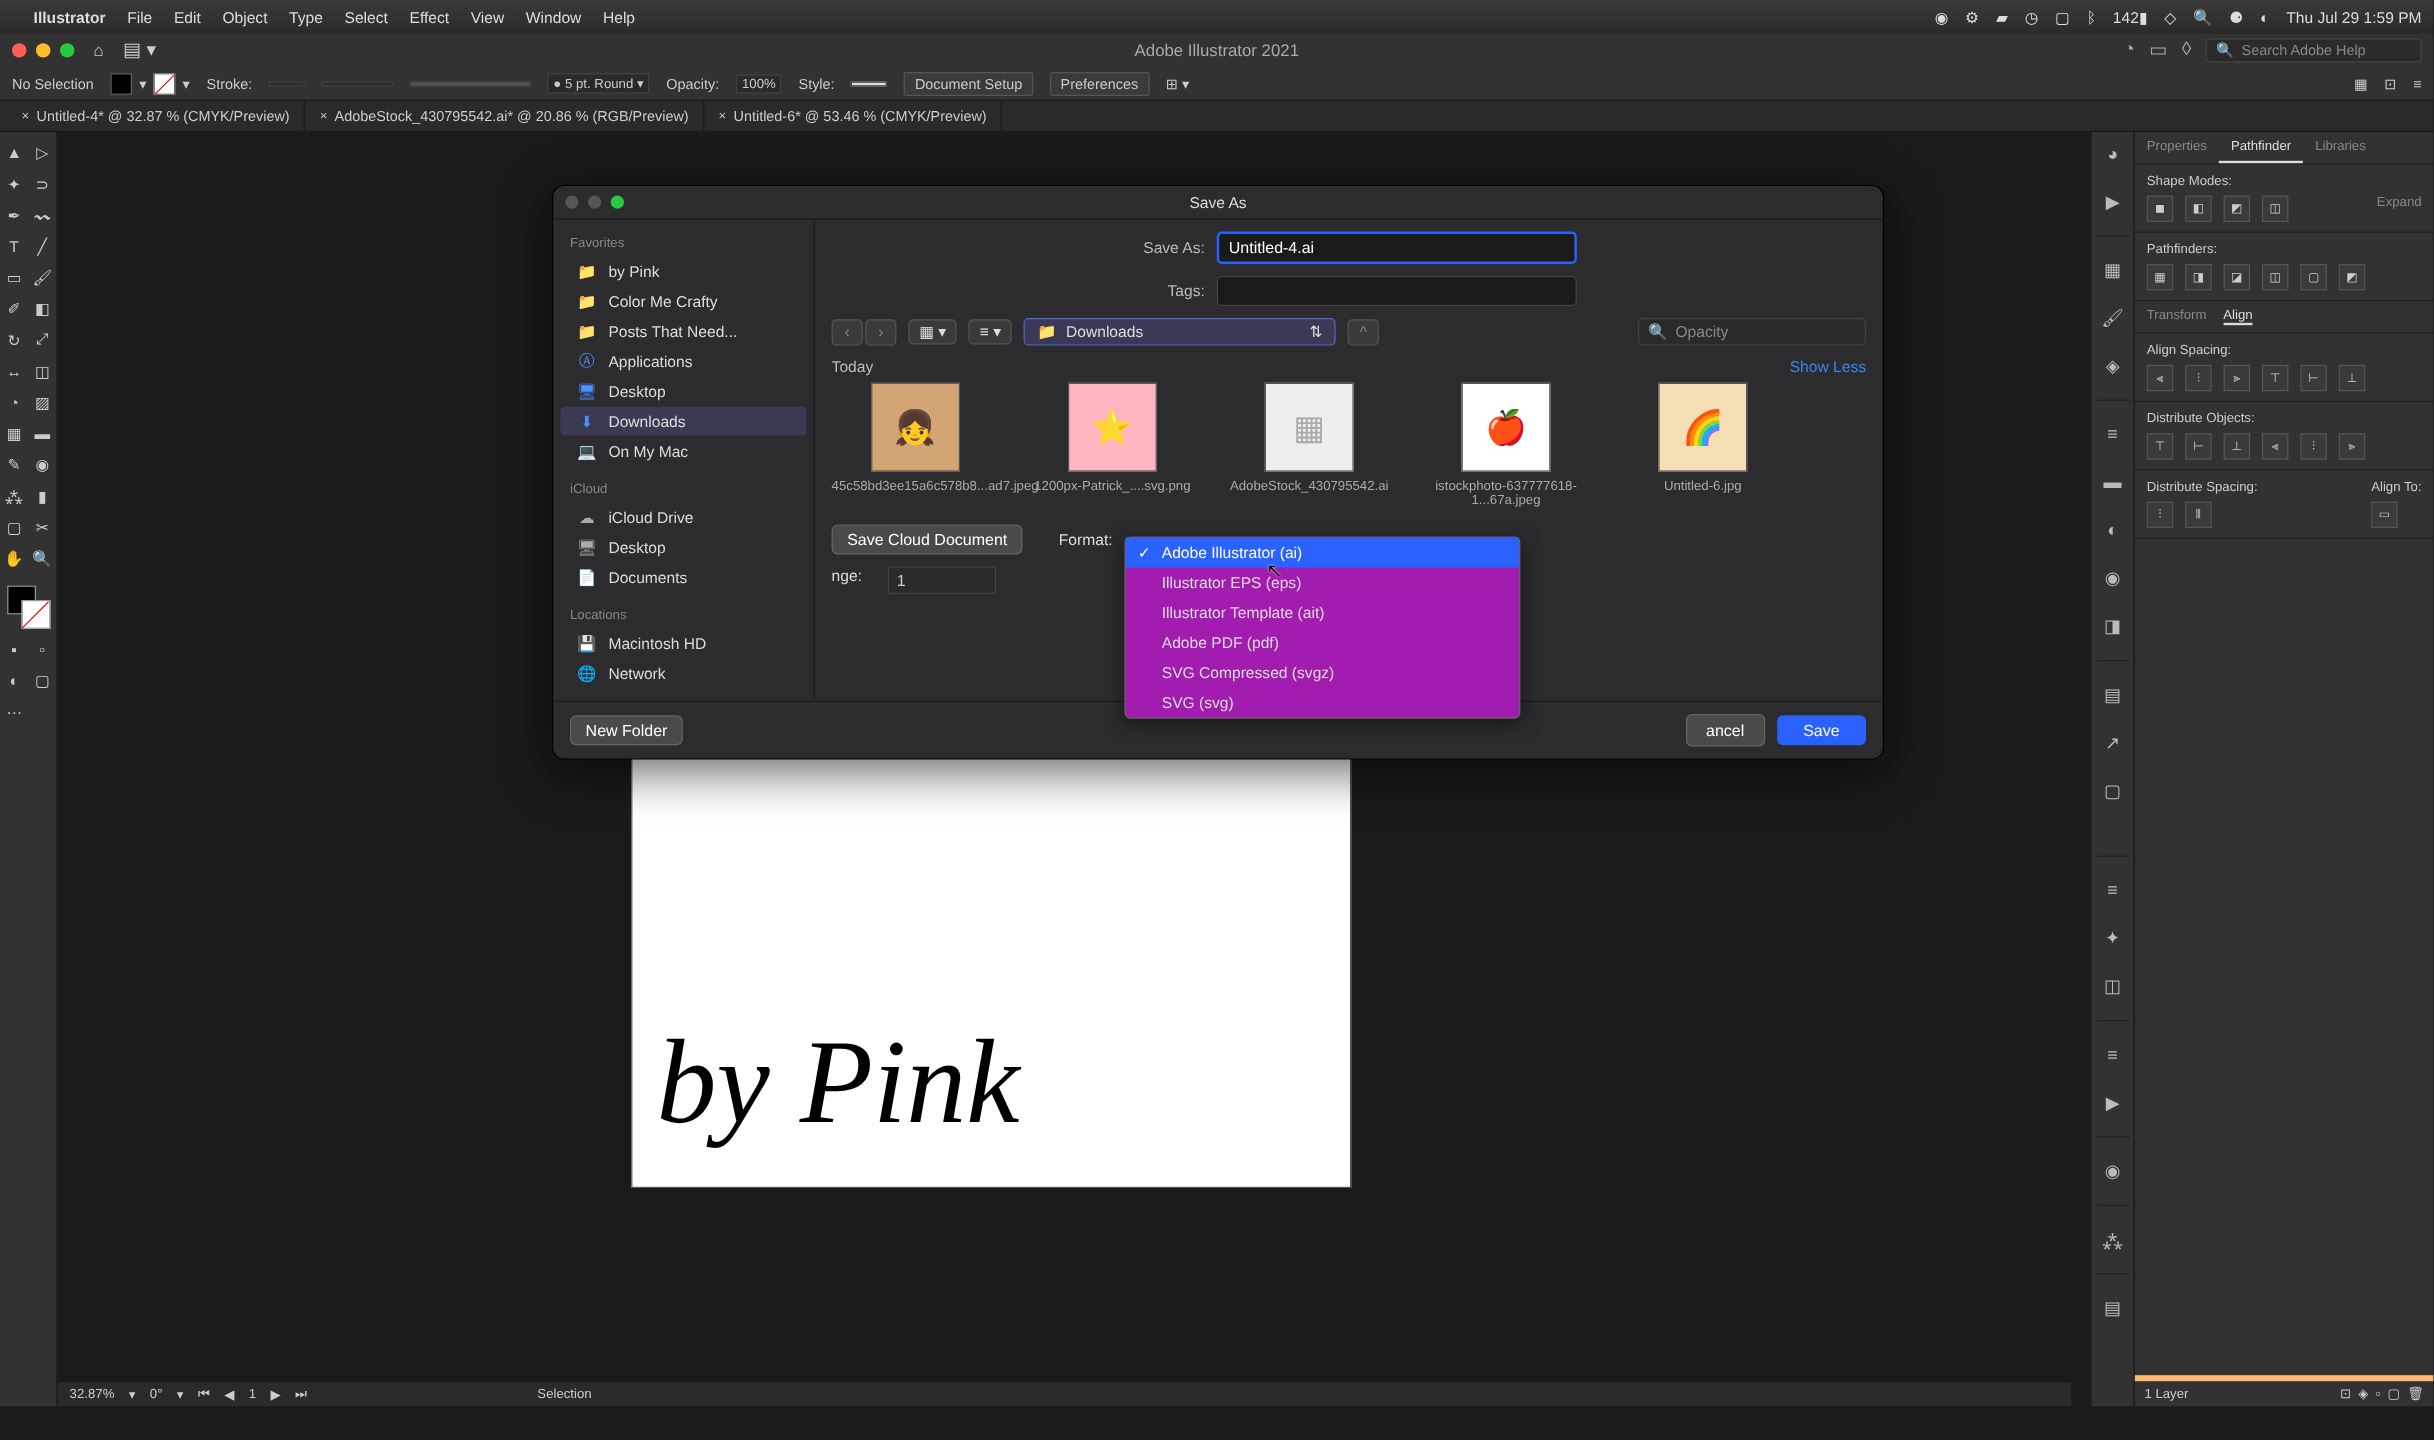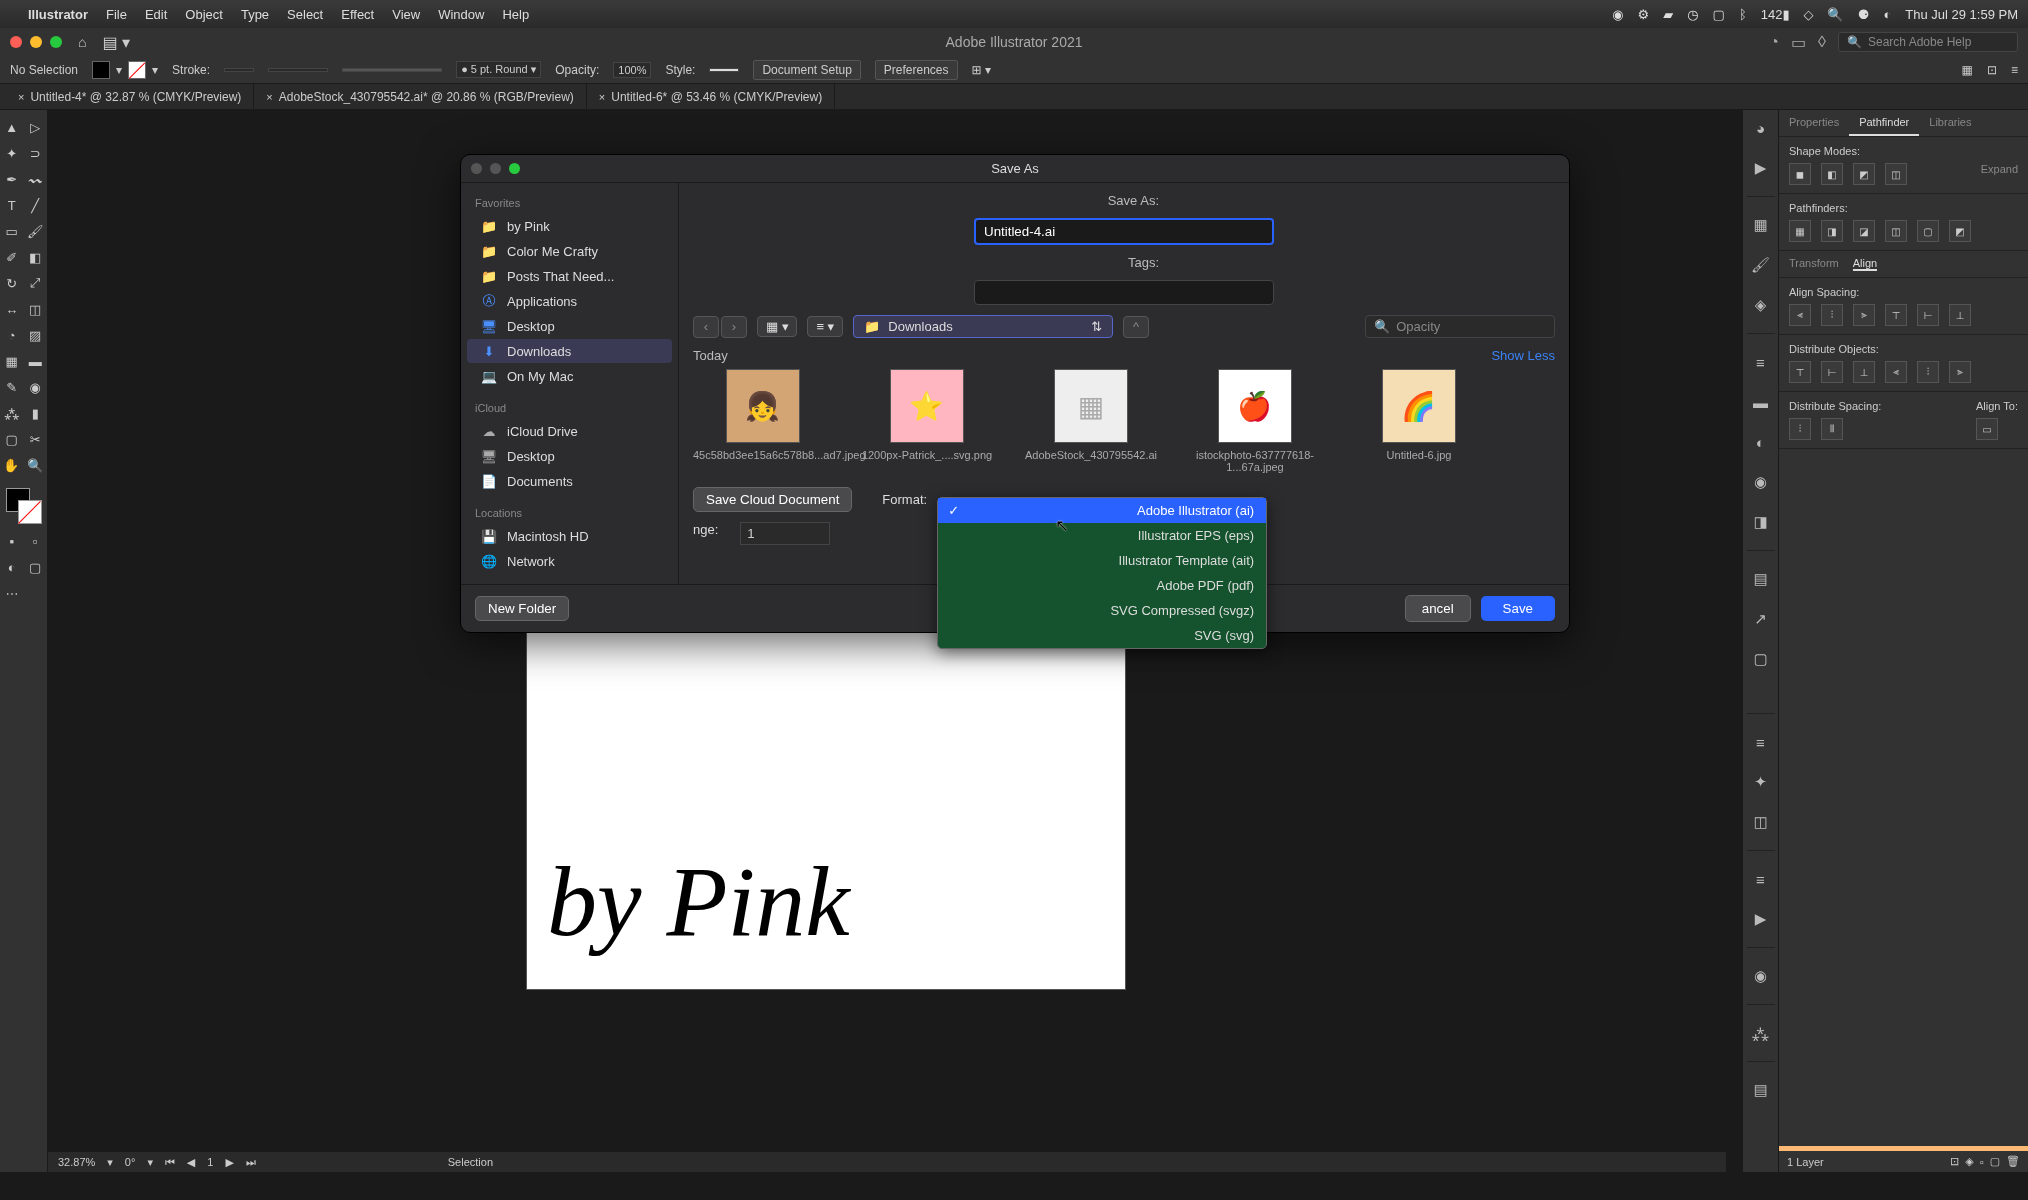--- a/index.html
+++ b/index.html
@@ -81,38 +81,38 @@
 .dialog-titlebar { height: 28px; display:flex; align-items:center; padding:0 10px; gap:8px; border-bottom:1px solid #1a1a1a; position:relative; }
 .dialog-title { position:absolute; left:50%; transform:translateX(-50%); font-weight:500; }
 .dialog-body { display:flex; }
 .sidebar { width: 218px; border-right: 1px solid #1a1a1a; padding: 10px 0; }
 .sb-header { color:#888; font-size:11px; padding:4px 14px; }
 .sb-item { display:flex; align-items:center; gap:10px; padding:4px 14px; border-radius:4px; margin:1px 6px; }
 .sb-item.selected { background: #3a3a55; }
 .sb-icon { width:16px; height:16px; display:inline-flex; align-items:center; justify-content:center; color:#4a90ff; }
 .sb-icon.gray { color:#aaa; }
 .main-pane { flex:1; padding: 10px 14px; }
-.field-row { display:flex; align-items:center; gap:10px; margin-bottom:10px; justify-content:center;flex-direction:column; }
+.field-row { display:flex; align-items:center; gap:10px; margin-bottom:10px; justify-content:center; }
 .field-row label { width:70px; text-align:right; color:#bbb; }
 .text-input { background:#1a1a1a; border:2px solid #2962ff; border-radius:4px; padding:4px 8px; color:#fff; width:300px; }
 .text-input.noborder { border:1px solid #444; }
 .toolbar-row { display:flex; align-items:center; gap:10px; margin:6px 0 10px; }
 .nav-btns { display:flex; gap:2px; }
 .nav-btn { width:26px; height:22px; background:#3a3a3c; border:1px solid #555; border-radius:4px; display:flex; align-items:center; justify-content:center; color:#888; }
 .view-btn { background:#3a3a3c; border:1px solid #555; border-radius:4px; padding:2px 8px; display:flex; align-items:center; gap:4px; }
 .loc-dd { background:#3a3a55; border:1px solid #5566cc; border-radius:4px; padding:3px 10px 3px 10px; display:flex; align-items:center; gap:8px; flex:0 0 260px; }
 .search-input { background:#2a2a2a; border:1px solid #444; border-radius:4px; padding:3px 8px; color:#888; display:flex; align-items:center; gap:6px; margin-left:auto; width:190px; }
 .section-label { color:#bbb; font-weight:500; margin:6px 0; display:flex; justify-content:space-between; }
 .file-grid { display:flex; gap:24px; margin:6px 0 14px; flex-wrap:wrap; }
 .file-item { width:140px; text-align:center; font-size:11px; color:#aaa; }
 .file-thumb { width:74px; height:74px; background:#444; margin:0 auto 6px; border:1px solid #555; display:flex; align-items:center; justify-content:center; font-size:28px; }
 .bottom-row { display:flex; align-items:center; gap:10px; margin-top:6px; }
 .btn-gray { background:#4a4a4c; border:1px solid #666; border-radius:5px; padding:4px 12px; color:#fff; }
 .dropdown-open { position:relative; flex:1; }
-.dd-list { position:absolute; top:-3px; left:0; background:#14532d; border:1px solid #666; border-radius:5px; width:330px; z-index:10; box-shadow:0 4px 16px rgba(0,0,0,.5);text-align:right; }
+.dd-list { position:absolute; top:-3px; left:0; background:#a21caf; border:1px solid #666; border-radius:5px; width:330px; z-index:10; box-shadow:0 4px 16px rgba(0,0,0,.5); }
 .dd-item { padding:5px 12px 5px 30px; position:relative; }
 .dd-item.selected { background:#2962ff; color:#fff; }
 .dd-item.selected::before { content:'✓'; position:absolute; left:10px; }
 .range-row { display:flex; align-items:flex-start; gap:22px; margin-left:auto; margin-top:10px; }
 .range-input { background:#2a2a2a; border:1px solid #444; width:90px; padding:3px 6px; color:#ccc; }
 .footer-row { display:flex; align-items:center; padding:10px 14px; border-top:1px solid #1a1a1a; gap:10px; }
 .btn-cancel { background:#4a4a4c; border:1px solid #666; border-radius:5px; padding:5px 16px; color:#fff; margin-left:auto; }
 .btn-save { background:#2962ff; border:none; border-radius:5px; padding:5px 22px; color:#fff; }
 .cursor { position:absolute; font-size:16px; color:#000; text-shadow:0 0 2px #fff; z-index:100; }
 

